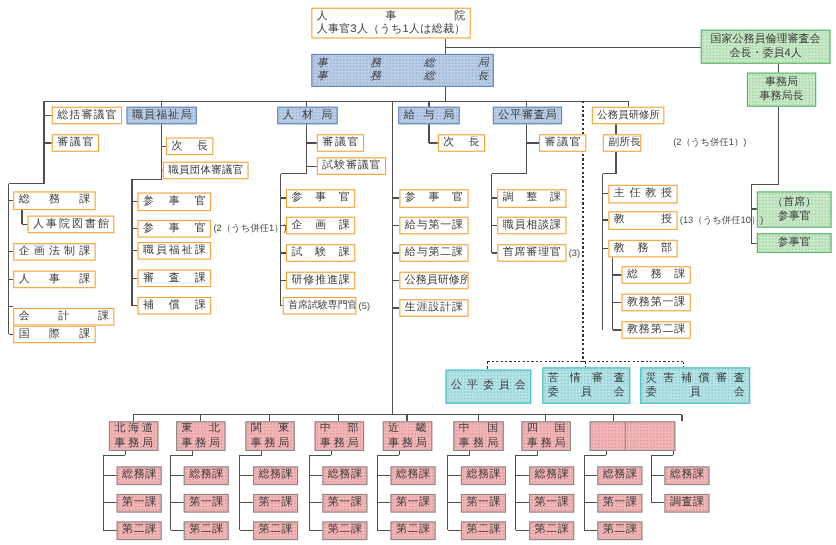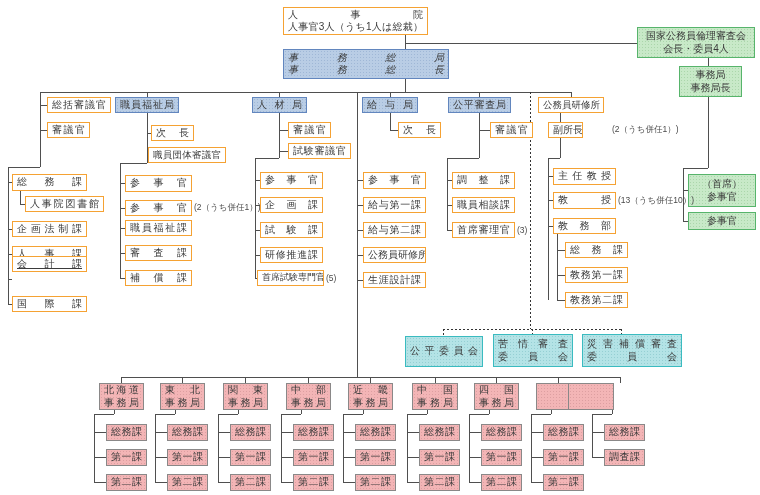--- a/index.html
+++ b/index.html
@@ -127,21 +127,21 @@
     </div>
     <div class="box orange" style="left: 25px; top: 196px; width: 79px; height: 16px;">
       <div class="ln">人事院図書館</div>
     </div>
     <div class="box orange" style="left: 12px; top: 221px; width: 75px; height: 16px;">
       <div class="ln">企画法制課</div>
     </div>
     <div class="box orange" style="left: 12px; top: 246px; width: 75px; height: 16px;">
       <div class="ln">人事課</div>
     </div>
-    <div class="box orange" style="left: 12px; top: 256px; width: 75px; height: 16px; text-decoration: underline;">
+    <div class="box orange" style="left: 12px; top: 280px; width: 92px; height: 16px;">
       <div class="ln">会計課</div>
     </div>
     <div class="box orange" style="left: 12px; top: 296px; width: 75px; height: 16px;">
       <div class="ln">国際課</div>
     </div>
     <div class="box orange" style="left: 151px; top: 125px; width: 43px; height: 16px;">
       <div class="ln">次長</div>
     </div>
     <div class="box orange" style="left: 148px; top: 147px; width: 78px; height: 16px; font-size: 9.5px;">
       <div class="ln">職員団体審議官</div>

